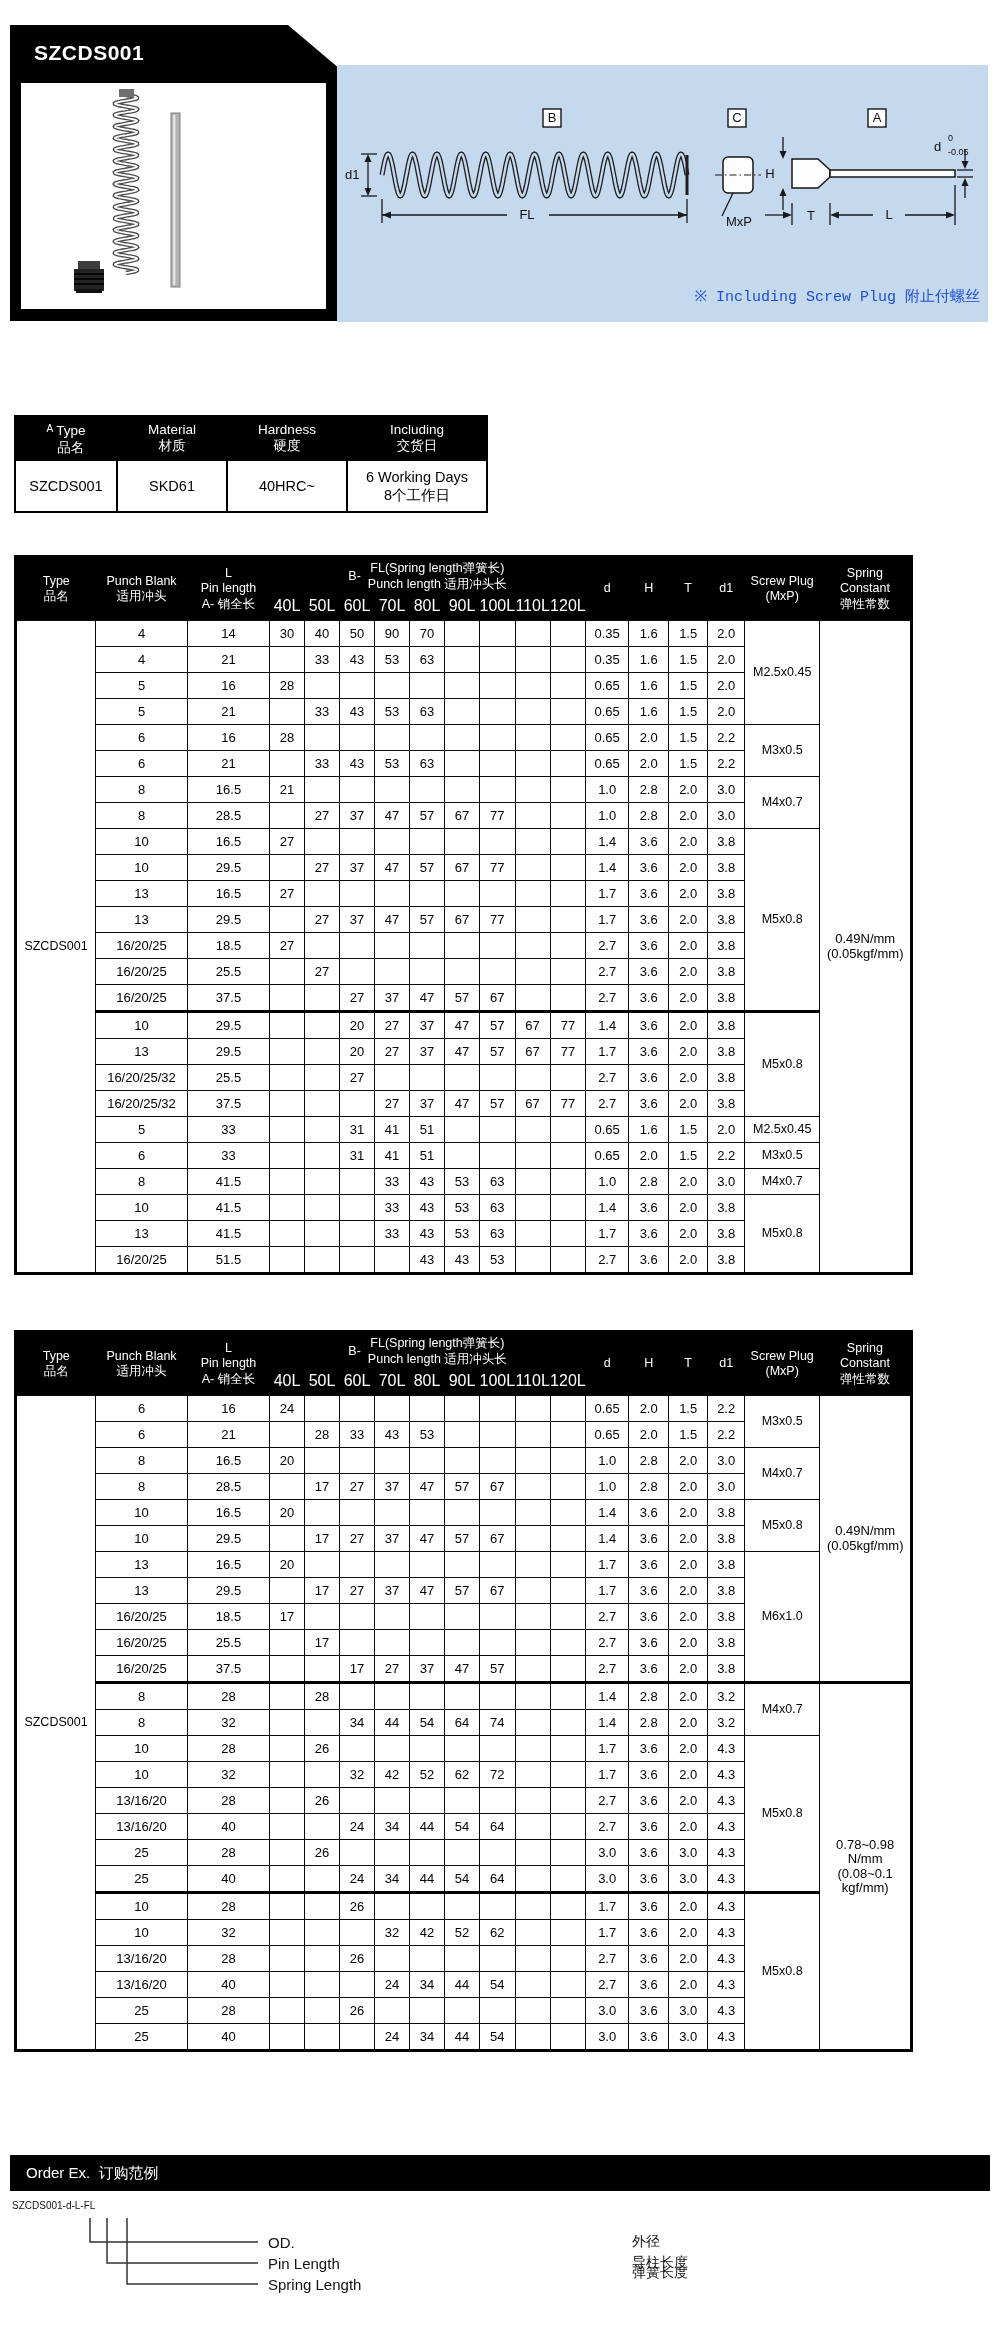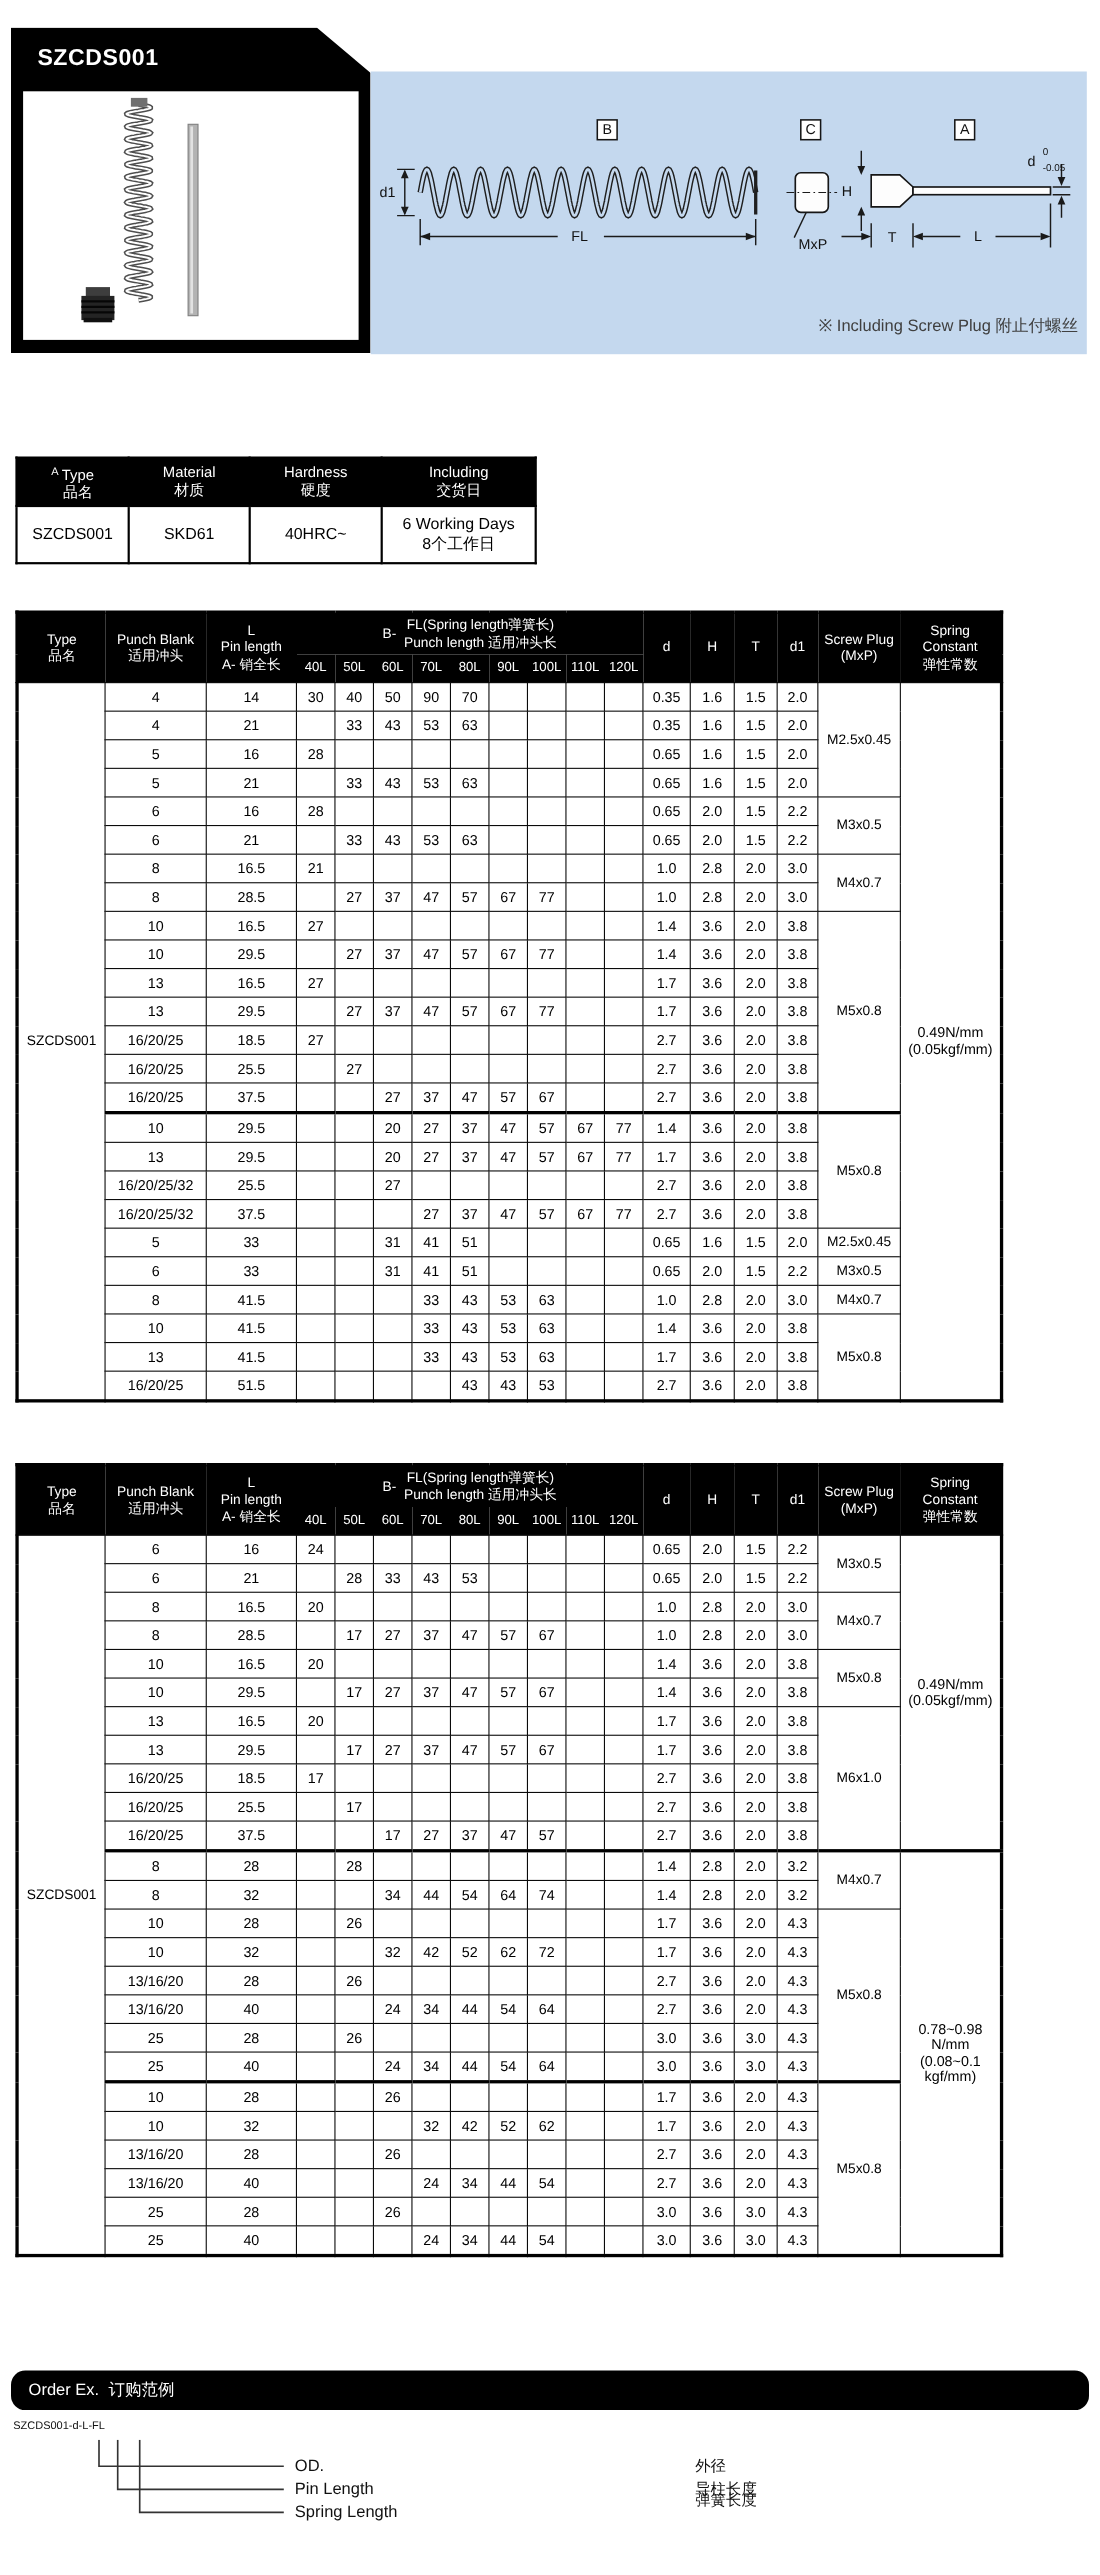--- a/index.html
+++ b/index.html
@@ -8,51 +8,51 @@
 
   
   .card{position:absolute;left:10px;top:25px;width:327px;height:296px;background:#000;
         clip-path:polygon(0 0,85% 0,100% 14%,100% 100%,0 100%);}
   .card-title{position:absolute;left:24px;top:16px;color:#fff;font-size:21px;font-weight:bold;letter-spacing:.5px;}
   .card-inner{position:absolute;left:11px;top:58px;right:11px;bottom:12px;background:#fff;}
 
   
   .diagram{position:absolute;left:337px;top:65px;width:651px;height:257px;background:#c4d8ee;}
   .diagram svg{position:absolute;left:0;top:0;}
-  .diagram-note{position:absolute;right:8px;bottom:16px;font-size:15px;color:#404040;}
+  .diagram-note{position:absolute;right:8px;bottom:16px;font-size:15px;color:#1d4ed8;font-family:Liberation Mono, monospace;}
   .dim{stroke:#1a1a1a;stroke-width:1.3;fill:none;}
   .dimtxt{font-size:13px;fill:#111;}
   .dimtxt-sm{font-size:9px;fill:#111;}
   .part{fill:#fdfdfd;stroke:#161616;stroke-width:1.5;}
 
   
   .spec{position:absolute;left:14px;top:415px;border-collapse:collapse;}
   .spec th{background:#000;color:#fff;font-weight:normal;font-size:13.5px;line-height:1.2;
            padding:3px 6px;border:2px solid #000;text-align:center;vertical-align:middle;height:36px;}
   .spec td{border:2.5px solid #000;text-align:center;font-size:14.5px;padding:2px 8px;height:46px;line-height:1.25;}
   .spec .mk{font-size:10px;vertical-align:top;margin-right:3px;}
   .spec .hflex{display:inline-flex;align-items:flex-start;}
 
   
   .ptable{position:absolute;border-collapse:collapse;table-layout:fixed;background:#fff;border:3px solid #000;}
   #table1{left:14px;top:555px;}
   #table2{left:14px;top:1330px;}
   .ptable th{background:#000;color:#fff;font-weight:normal;font-size:12.5px;line-height:1.25;
              padding:3px 0;border:0;text-align:center;vertical-align:middle;}
-  .ptable thead tr.subrow th{height:20px;font-size:12px;padding:1px 0 4px;margin-top:15px;}
+  .ptable thead tr.subrow th{height:20px;font-size:16px;padding:1px 0 4px;margin-top:15px;}
   .ptable td{border:1.6px solid #0a0a0a;text-align:center;font-size:13px;height:25px;padding:0;line-height:1.1;}
   .ptable tr.thick>td{border-top:3.5px solid #000;}
   .ptable .screwcell{font-size:12.5px;}
   .ptable .typecell{font-size:12.5px;}
   .pre{white-space:pre-line;font-size:12.5px;line-height:1.3;}
   .flwrap{display:flex;align-items:center;justify-content:center;gap:7px;}
 
   
   .order{position:absolute;left:10px;top:2155px;width:980px;height:160px;}
-  .order-bar{height:36px;background:#000;color:#fff;font-size:15px;line-height:36px;padding-left:16px;border-radius:13px;}
+  .order-bar{height:36px;background:#000;color:#fff;font-size:15px;line-height:36px;padding-left:16px;}
   .order-code{position:absolute;left:2px;top:45px;font-size:10px;color:#111;}
   .order svg{position:absolute;left:0;top:63px;}
   .order-label-en{position:absolute;left:258px;font-size:15px;transform:translateY(-50%);color:#111;}
   .order-label-zh{position:absolute;left:622px;font-size:14px;transform:translateY(-50%);color:#111;}
 </style>
 </head>
 <body>
 
 <div class="page">
 

